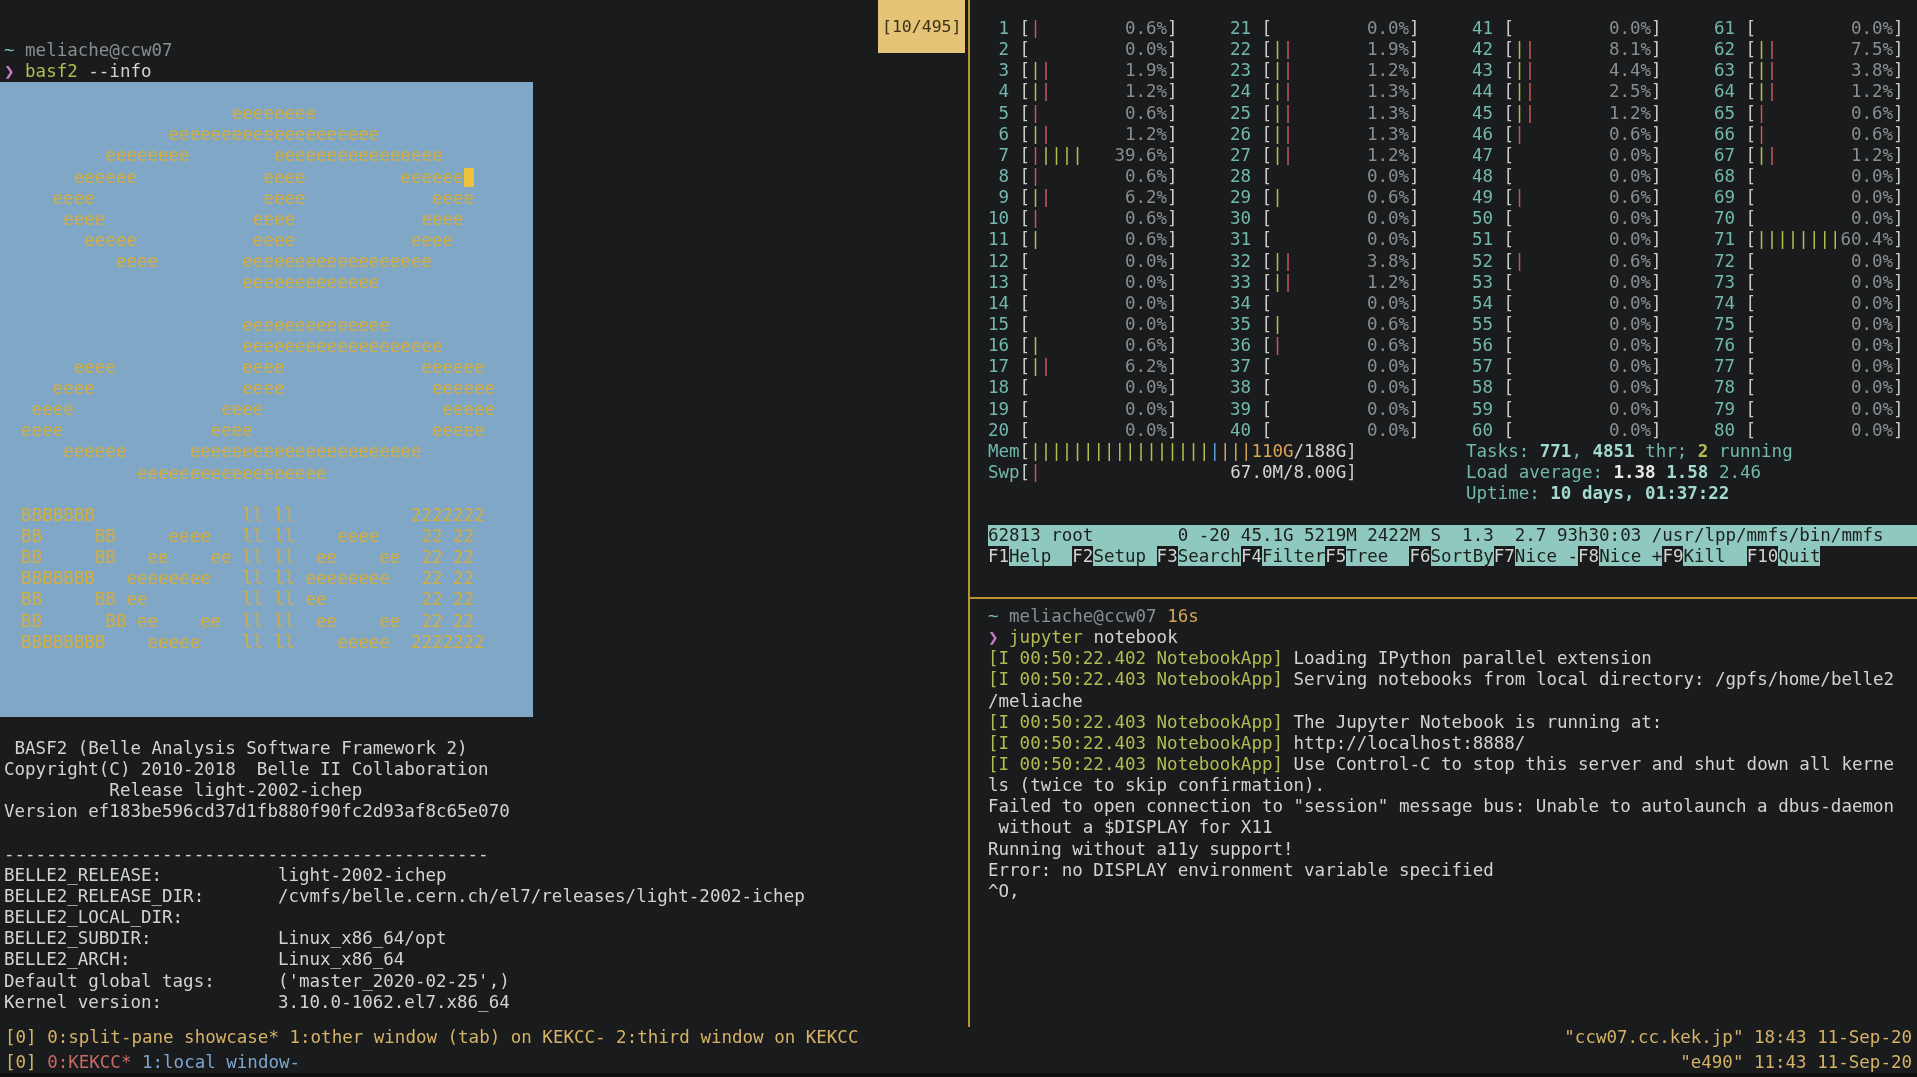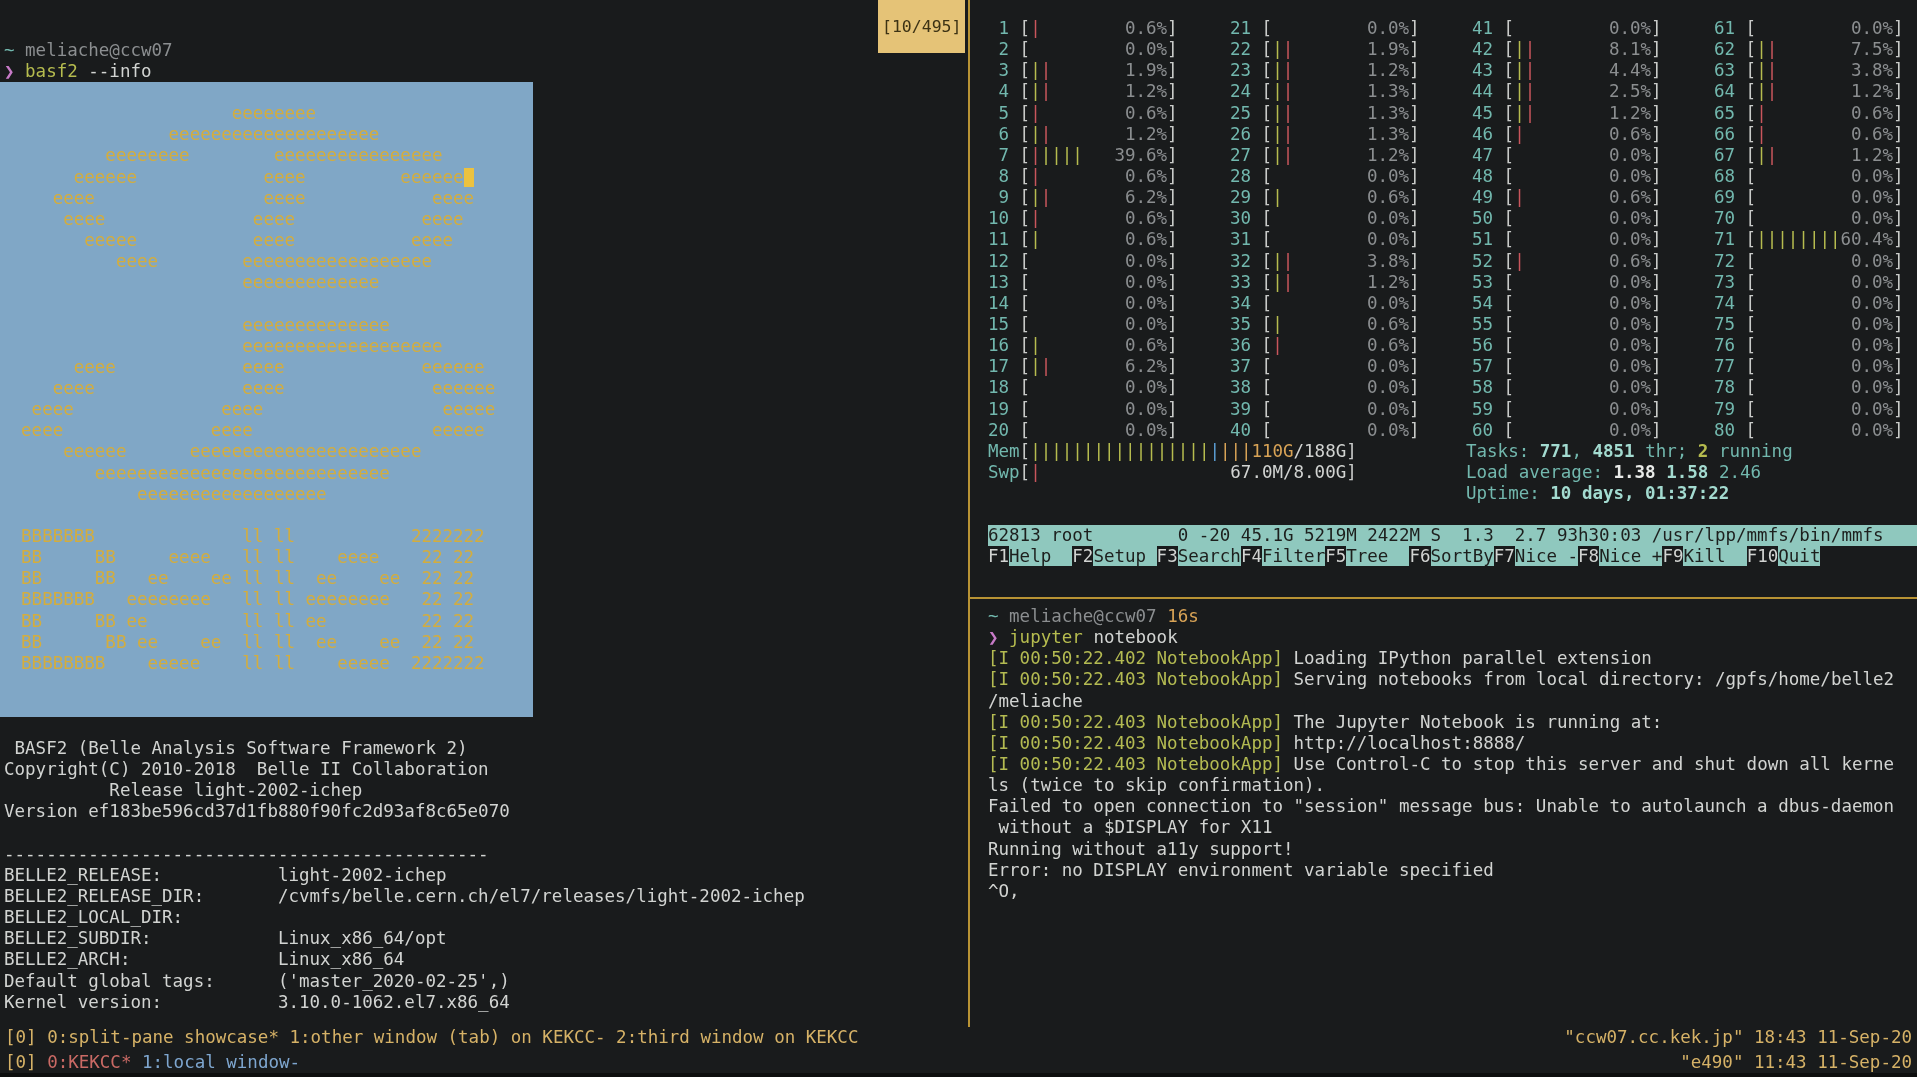--- a/index.html
+++ b/index.html
@@ -74,21 +74,20 @@
     <div class="logo-line"><span>           eeee        eeeeeeeeeeeeeeeeee</span></div>
     <div class="logo-line"><span>                       eeeeeeeeeeeee</span></div>
     <div class="logo-line"><span></span></div>
     <div class="logo-line"><span>                       eeeeeeeeeeeeee</span></div>
     <div class="logo-line"><span>                       eeeeeeeeeeeeeeeeeee</span></div>
     <div class="logo-line"><span>       eeee            eeee             eeeeee</span></div>
     <div class="logo-line"><span>     eeee              eeee              eeeeee</span></div>
     <div class="logo-line"><span>   eeee              eeee                 eeeee</span></div>
     <div class="logo-line"><span>  eeee              eeee                 eeeee</span></div>
     <div class="logo-line"><span>      eeeeee      eeeeeeeeeeeeeeeeeeeeee</span></div>
-    <div class="logo-line"><span>         eeeeeeeeeeeeeeeeeeeeeeeeeeee</span></div>
     <div class="logo-line"><span>             eeeeeeeeeeeeeeeeee</span></div>
     <div class="logo-line"><span></span></div>
     <div class="logo-line"><span>  BBBBBBB              ll ll           2222222</span></div>
     <div class="logo-line"><span>  BB     BB     eeee   ll ll    eeee    22 22</span></div>
     <div class="logo-line"><span>  BB     BB   ee    ee ll ll  ee    ee  22 22</span></div>
     <div class="logo-line"><span>  BBBBBBB   eeeeeeee   ll ll eeeeeeee   22 22</span></div>
     <div class="logo-line"><span>  BB     BB ee         ll ll ee         22 22</span></div>
     <div class="logo-line"><span>  BB      BB ee    ee  ll ll  ee    ee  22 22</span></div>
     <div class="logo-line"><span>  BBBBBBBB    eeeee    ll ll    eeeee  2222222</span></div>
     <div class="logo-line"><span></span></div>

